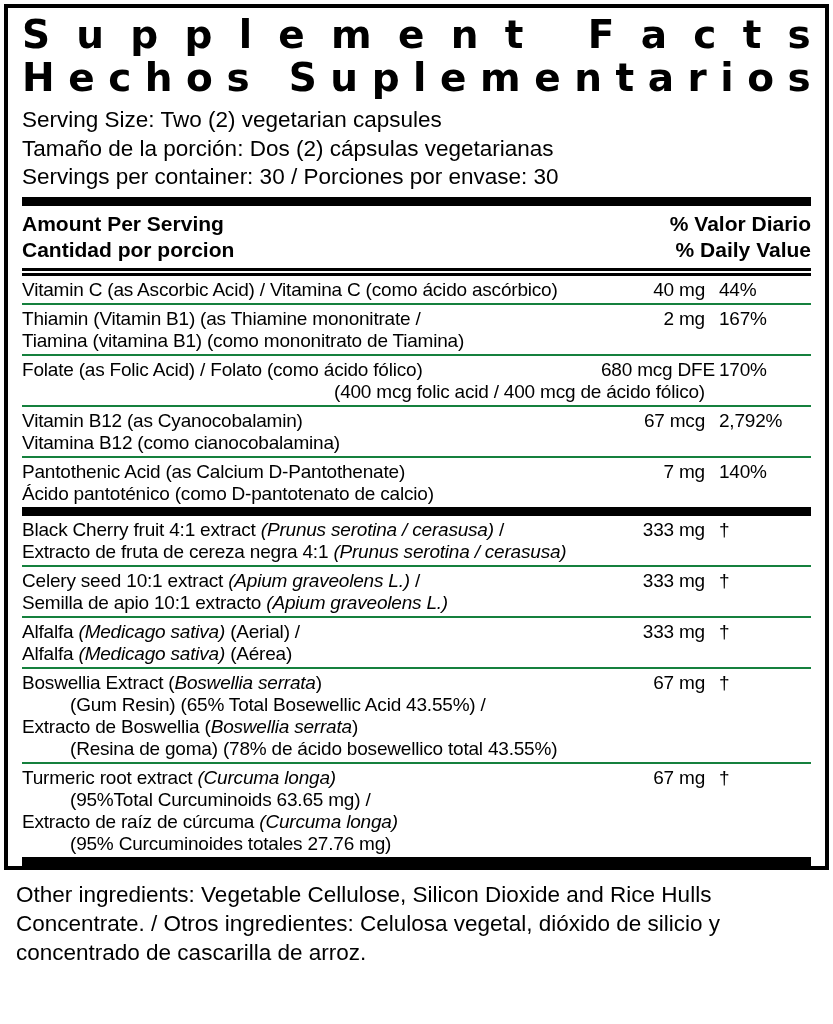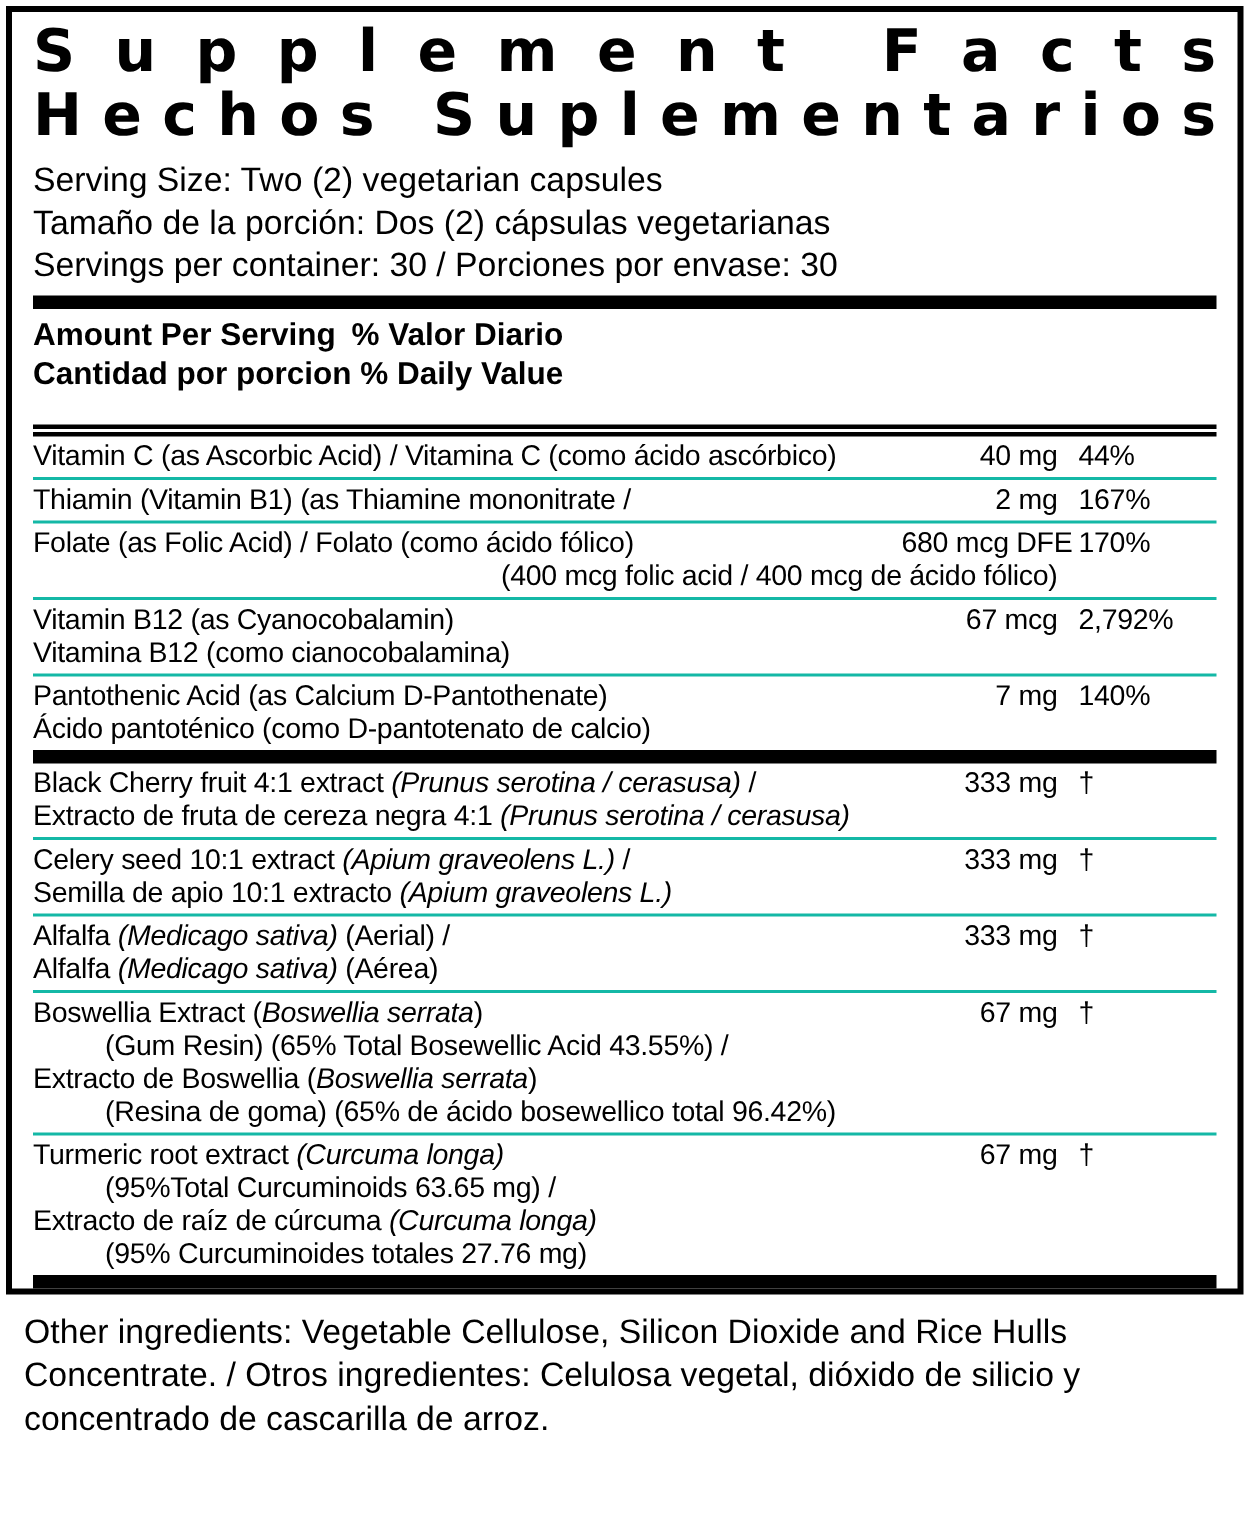--- a/index.html
+++ b/index.html
@@ -27,29 +27,29 @@
     font-size: 39px; line-height: 43px;
   }
   .title-line .sp { width: 12px; }
 
   .serving { margin: 7px 0 5px 0; font-size: 22.5px; line-height: 28.5px; }
 
   .bar   { height: 9px; background: #000; }
   .dblbar{ height: 8px; border-top: 3px solid #000; border-bottom: 3px solid #000; }
 
   .hdr {
-    display: flex; 
+    display: flex; justify-content: space-between;
     font-weight: bold; font-size: 21px; line-height: 26px;
-    padding: 5px 0 20px 0;
+    padding: 5px 0 5px 0;
   }
   .hdr .right { text-align: right; }
 
   .rows { }
   .row {
-    border-top: 2px solid #14b8a6;
+    border-top: 2px solid #15803d;
     padding: 3px 0 2px 0;
     font-size: 19px; line-height: 22px; letter-spacing: -0.2px;
   }
   .row.first { border-top: none; }
   .l1 { display: grid; grid-template-columns: 1fr 118px 92px; align-items: start; }
   .amount { text-align: right; white-space: nowrap; padding-right: 14px; }
   .dv     { text-align: left; white-space: nowrap; }
   .line.indent { padding-left: 48px; }
   .line.right  { text-align: right; padding-right: 106px; }
   .it { font-style: italic; }
@@ -137,20 +137,21 @@
             <div class="amount">40 mg</div>
             <div class="dv">44%</div>
           </div>
         </div>
         <div class="row">
           <div class="l1">
             <div class="name"><span>Thiamin (Vitamin B1) (as Thiamine mononitrate /</span></div>
             <div class="amount">2 mg</div>
             <div class="dv">167%</div>
           </div>
+          <div class="line"><span>Tiamina (vitamina B1) (como mononitrato de Tiamina)</span></div>
         </div>
         <div class="row">
           <div class="l1">
             <div class="name"><span>Folate (as Folic Acid) / Folato (como ácido fólico)</span></div>
             <div class="amount">680 mcg DFE</div>
             <div class="dv">170%</div>
           </div>
           <div class="line right"><span>(400 mcg folic acid / 400 mcg de ácido fólico)</span></div>
         </div>
         <div class="row">
@@ -195,21 +196,21 @@
           <div class="line"><span>Alfalfa </span><span class="it">(Medicago sativa)</span><span> (Aérea)</span></div>
         </div>
         <div class="row">
           <div class="l1">
             <div class="name"><span>Boswellia Extract (</span><span class="it">Boswellia serrata</span><span>)</span></div>
             <div class="amount">67 mg</div>
             <div class="dv">†</div>
           </div>
           <div class="line indent"><span>(Gum Resin) (65% Total Bosewellic Acid 43.55%) /</span></div>
           <div class="line"><span>Extracto de Boswellia (</span><span class="it">Boswellia serrata</span><span>)</span></div>
-          <div class="line indent"><span>(Resina de goma) (65% de ácido bosewellico total 96.42%)</span></div>
+          <div class="line indent"><span>(Resina de goma) (78% de ácido bosewellico total 43.55%)</span></div>
         </div>
         <div class="row">
           <div class="l1">
             <div class="name"><span>Turmeric root extract </span><span class="it">(Curcuma longa)</span></div>
             <div class="amount">67 mg</div>
             <div class="dv">†</div>
           </div>
           <div class="line indent"><span>(95%Total Curcuminoids 63.65 mg) /</span></div>
           <div class="line"><span>Extracto de raíz de cúrcuma </span><span class="it">(Curcuma longa)</span></div>
           <div class="line indent"><span>(95% Curcuminoides totales 27.76 mg)</span></div>

